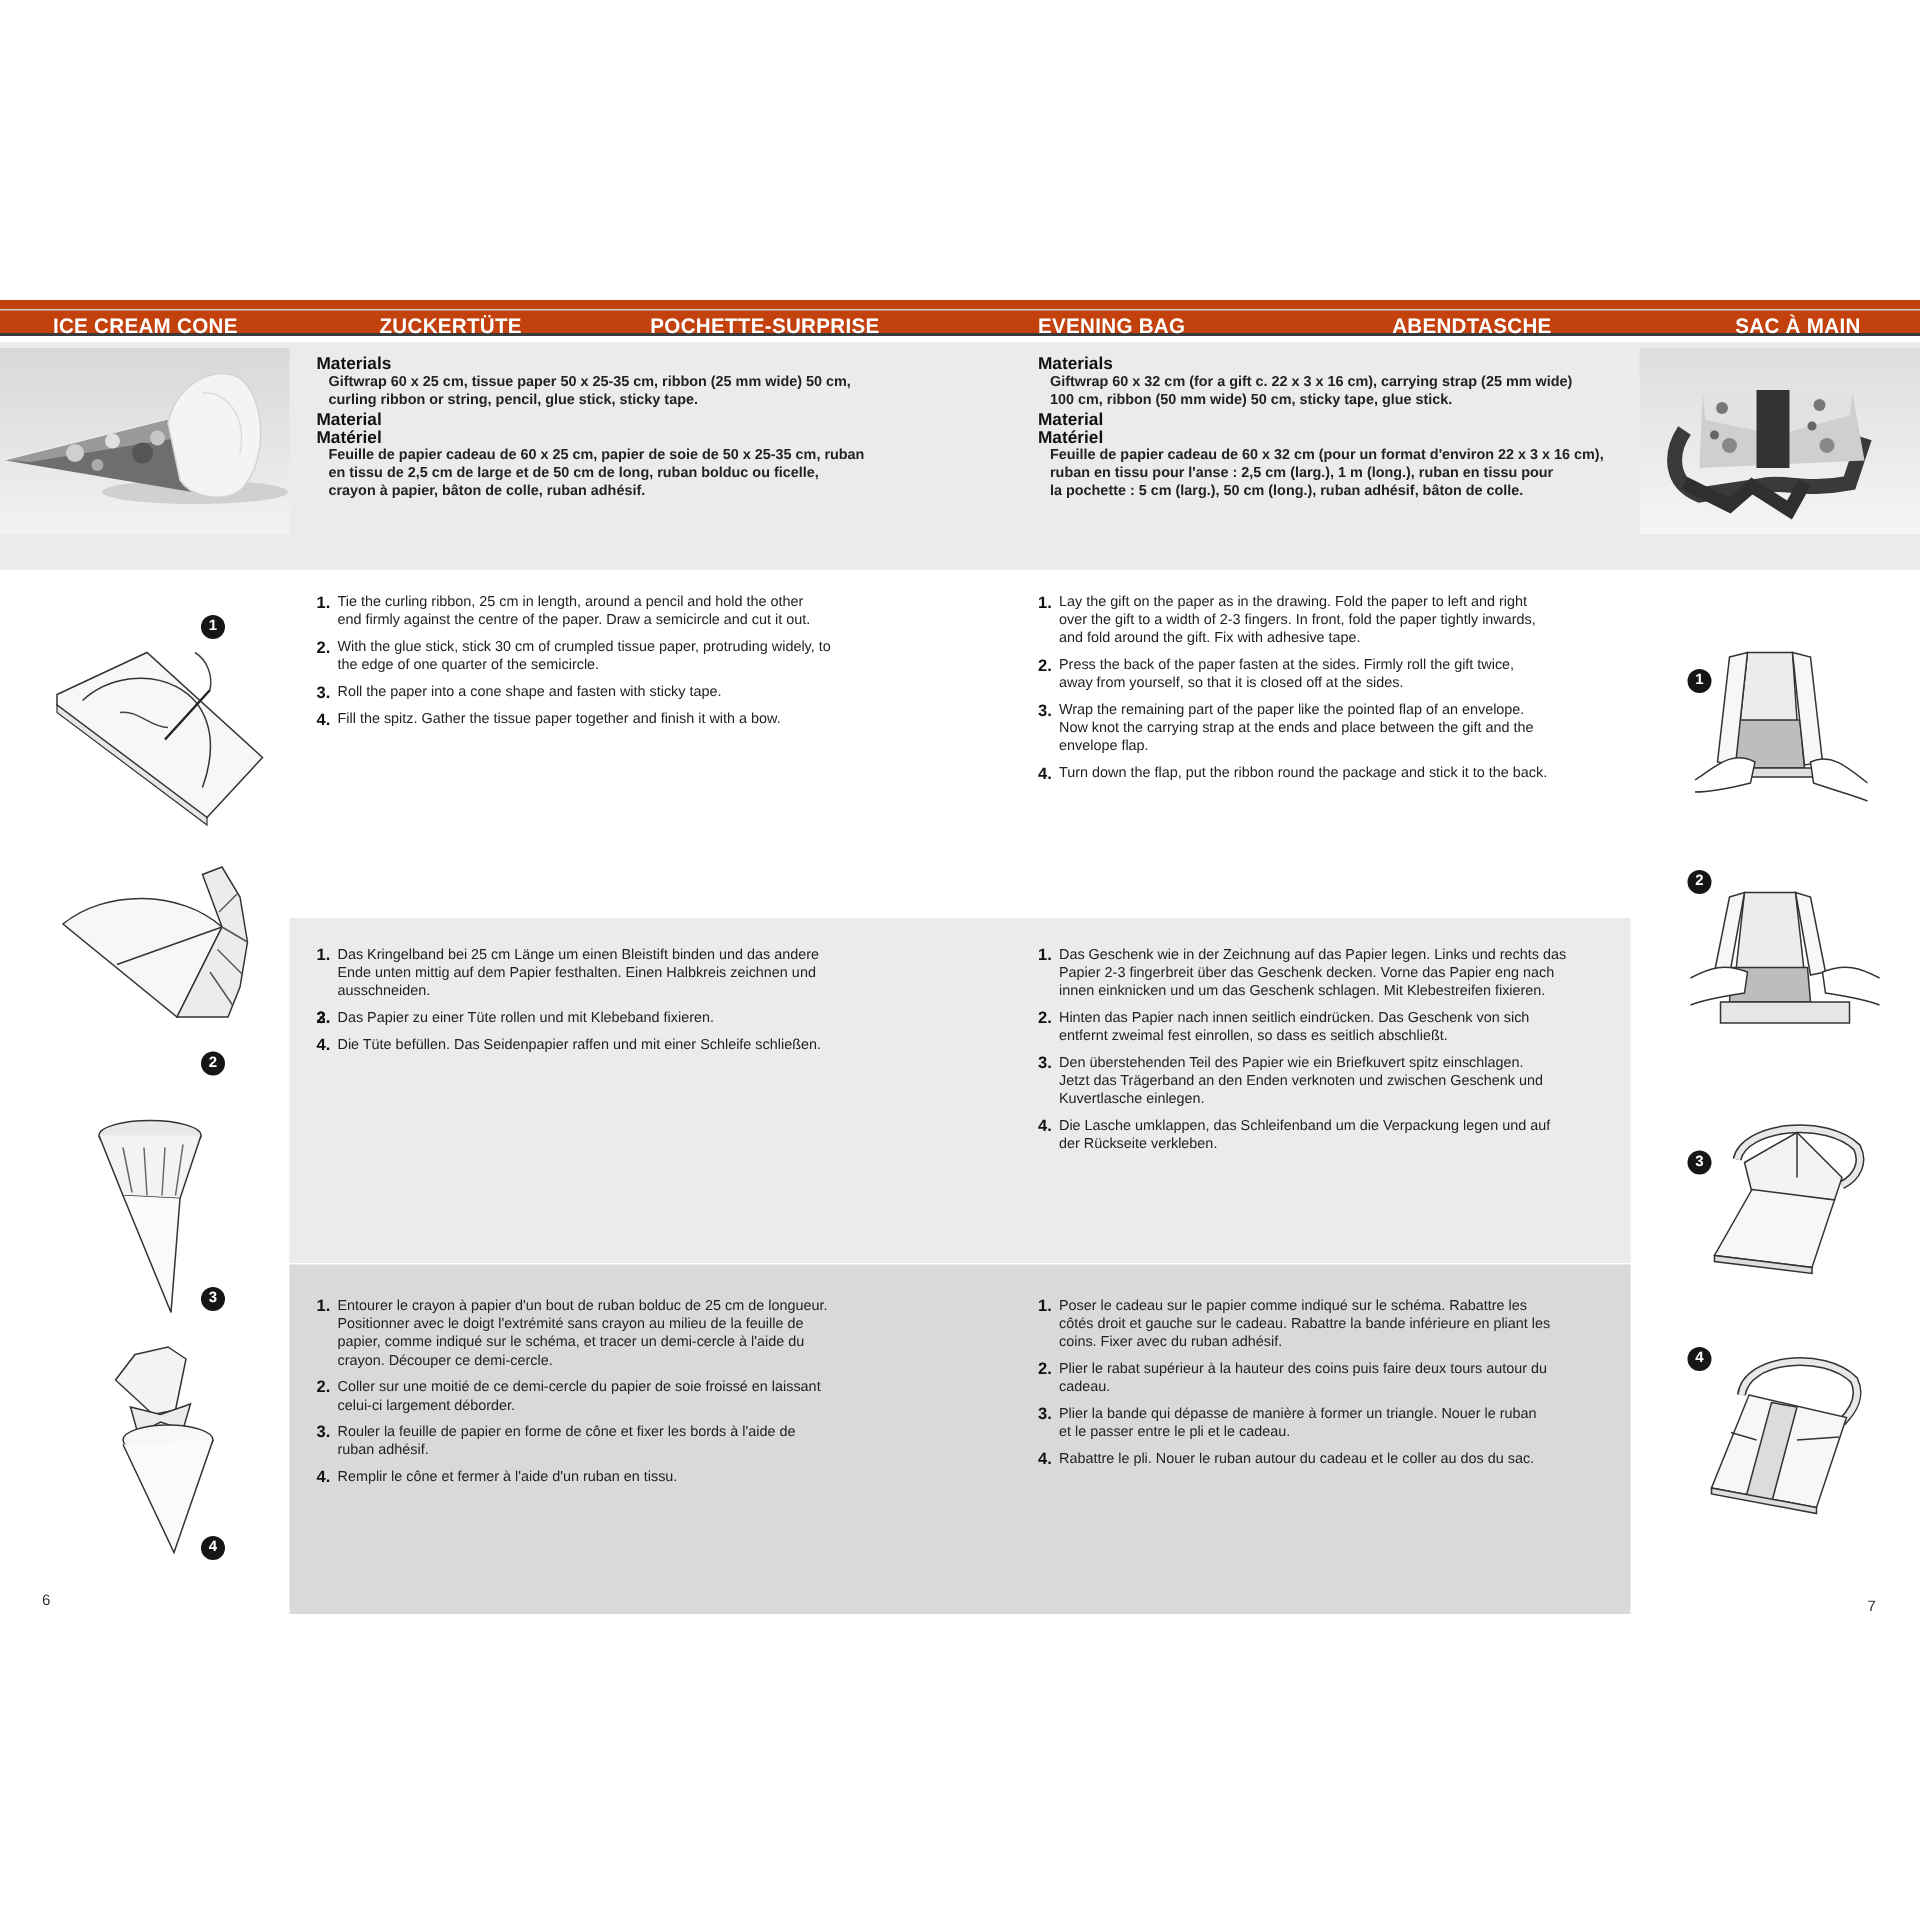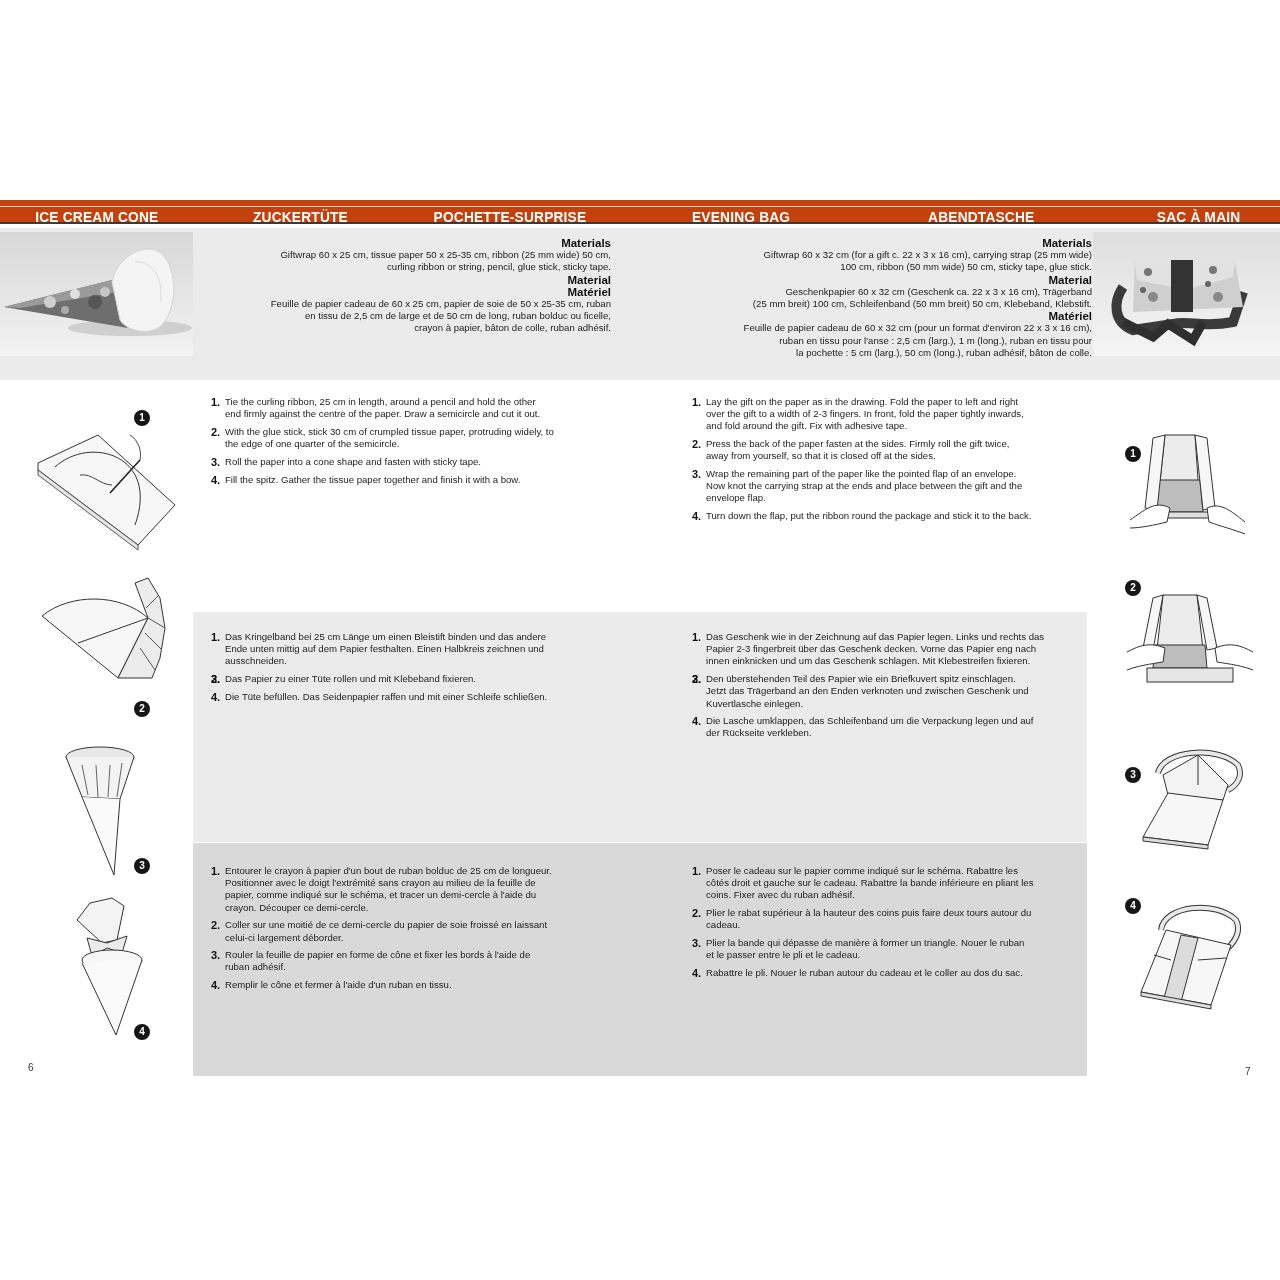--- a/index.html
+++ b/index.html
@@ -13,23 +13,23 @@
   .topbar .line2 { position:absolute; left:0; right:0; bottom:0; height:2px; background:#3a3a3a; }
   .htitle { position:absolute; top:9px; color:#fff; font-weight:bold; font-size:14px;
             letter-spacing:0.2px; white-space:nowrap; transform:scaleX(0.98); }
 
   
   .matband { left:0; top:228px; width:1280px; height:152px; background:#ebebeb; }
   .photo { position:absolute; top:232px; height:124px; }
   .photo-left { left:0; width:193px; background:linear-gradient(180deg,#d8d8d8 0%,#e6e6e6 55%,#f3f3f3 100%); }
   .photo-right { left:1093px; width:187px; background:linear-gradient(180deg,#dedede 0%,#ececec 60%,#f5f5f5 100%); }
 
-  .mat { position:absolute; top:237px; font-size:9.6px; line-height:12.2px;text-align:right; }
+  .mat { position:absolute; top:237px; font-size:9.6px; line-height:12.2px; }
   .mat h4 { margin:0; font-size:11.5px; line-height:12.2px; font-weight:bold; color:#111; }
-  .mat p { margin:0 0 0 27px; color:#222; white-space:pre-line; }
+  .mat p { margin:0 0 0 8px; color:#222; white-space:pre-line;font-weight:bold; }
 
   
   .de-band { left:193px; top:612px; width:894px; height:230px; background:#ebebeb; }
   .fr-band { left:193px; top:843px; width:894px; height:233px; background:#d9d9da; }
 
   .steps { position:absolute; font-size:9.6px; line-height:12.2px; color:#222; }
   .step { position:relative; padding-left:14px; margin-bottom:5.5px; white-space:pre-line; }
   .step .num { position:absolute; left:0; top:0; font-weight:bold; font-size:11px; color:#111; }
 
   .badge { position:absolute; width:16px; height:16px; border-radius:50%; background:#161616;
@@ -93,22 +93,20 @@
   <p>Feuille de papier cadeau de 60 x 25 cm, papier de soie de 50 x 25-35 cm, ruban
 en tissu de 2,5 cm de large et de 50 cm de long, ruban bolduc ou ficelle,
 crayon à papier, bâton de colle, ruban adhésif.</p>
 </div>
 
 <div class="mat" style="left:692px; width:400px;">
   <h4>Materials</h4>
   <p>Giftwrap 60 x 32 cm (for a gift c. 22 x 3 x 16 cm), carrying strap (25 mm wide)
 100 cm, ribbon (50 mm wide) 50 cm, sticky tape, glue stick.</p>
   <h4>Material</h4>
-  <p>Geschenkpapier 60 x 32 cm (Geschenk ca. 22 x 3 x 16 cm), Trägerband
-(25 mm breit) 100 cm, Schleifenband (50 mm breit) 50 cm, Klebeband, Klebstift.</p>
   <h4>Matériel</h4>
   <p>Feuille de papier cadeau de 60 x 32 cm (pour un format d'environ 22 x 3 x 16 cm),
 ruban en tissu pour l'anse : 2,5 cm (larg.), 1 m (long.), ruban en tissu pour
 la pochette : 5 cm (larg.), 50 cm (long.), ruban adhésif, bâton de colle.</p>
 </div>
 
 <div class="abs de-band"></div>
 <div class="abs fr-band"></div>
 
 <div class="steps" style="left:211px; top:396px; width:400px;">
@@ -138,21 +136,22 @@
 ausschneiden.</span></div>
   <div class="step"><span class="num">2.</span></div>
   <div class="step"><span class="num">3.</span><span>Das Papier zu einer Tüte rollen und mit Klebeband fixieren.</span></div>
   <div class="step"><span class="num">4.</span><span>Die Tüte befüllen. Das Seidenpapier raffen und mit einer Schleife schließen.</span></div>
 </div>
 
 <div class="steps" style="left:692px; top:631px; width:400px;">
   <div class="step"><span class="num">1.</span><span>Das Geschenk wie in der Zeichnung auf das Papier legen. Links und rechts das
 Papier 2-3 fingerbreit über das Geschenk decken. Vorne das Papier eng nach
 innen einknicken und um das Geschenk schlagen. Mit Klebestreifen fixieren.</span></div>
-  <div class="step"><span class="num">2.</span></div>
+  <div class="step"><span class="num">2.</span><span>Hinten das Papier nach innen seitlich eindrücken. Das Geschenk von sich
+entfernt zweimal fest einrollen, so dass es seitlich abschließt.</span></div>
   <div class="step"><span class="num">3.</span><span>Den überstehenden Teil des Papier wie ein Briefkuvert spitz einschlagen.
 Jetzt das Trägerband an den Enden verknoten und zwischen Geschenk und
 Kuvertlasche einlegen.</span></div>
   <div class="step"><span class="num">4.</span><span>Die Lasche umklappen, das Schleifenband um die Verpackung legen und auf
 der Rückseite verkleben.</span></div>
 </div>
 
 <div class="steps" style="left:211px; top:865px; width:400px;">
   <div class="step"><span class="num">1.</span><span>Entourer le crayon à papier d'un bout de ruban bolduc de 25 cm de longueur.
 Positionner avec le doigt l'extrémité sans crayon au milieu de la feuille de

